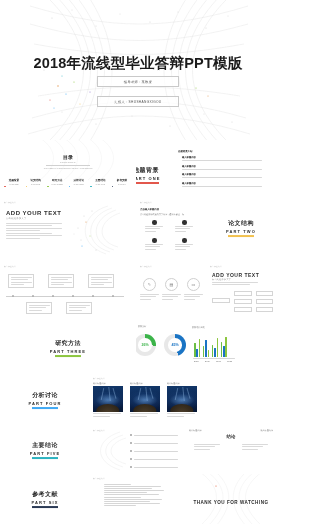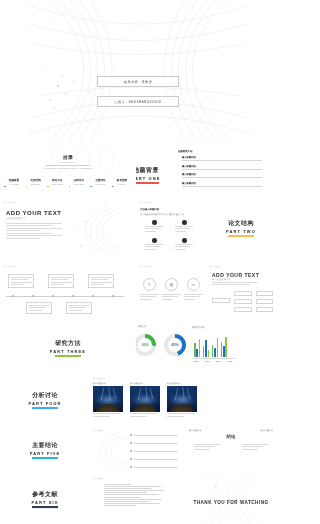--- a/index.html
+++ b/index.html
@@ -139,20 +139,21 @@
         <circle cx="74" cy="82" r="0.6" fill="#8cc63f"></circle>
           <circle cx="50" cy="100" r="0.6" fill="#e2574c"></circle>
         <circle cx="80" cy="104" r="0.5" fill="#f2c14e"></circle>
           <circle cx="62" cy="76" r="0.5" fill="#2bb3c0"></circle>
         <circle cx="90" cy="92" r="0.5" fill="#7a5cc4"></circle>
           <circle cx="54" cy="108" r="0.5" fill="#3fa9f5"></circle>
         <circle cx="196" cy="88" r="0.55" fill="#8cc63f"></circle>
           <circle cx="208" cy="96" r="0.5" fill="#e08a3c"></circle>
       </g>
     </svg>
+    <div class="cover-title">2018年流线型毕业答辩PPT模版</div>
     <div class="cover-box b1">
       <span>指导老师：某教授</span>
     </div>
     <div class="cover-box b2">
       <span>汇报人：SHUSHANGXIGOU</span>
     </div>
   </div>
 
   <div class="slide" style="left:0;top:140px;width:136px;height:56px;">
     <svg style="position:absolute;inset:0;" viewBox="0 0 136 56" preserveAspectRatio="none">

